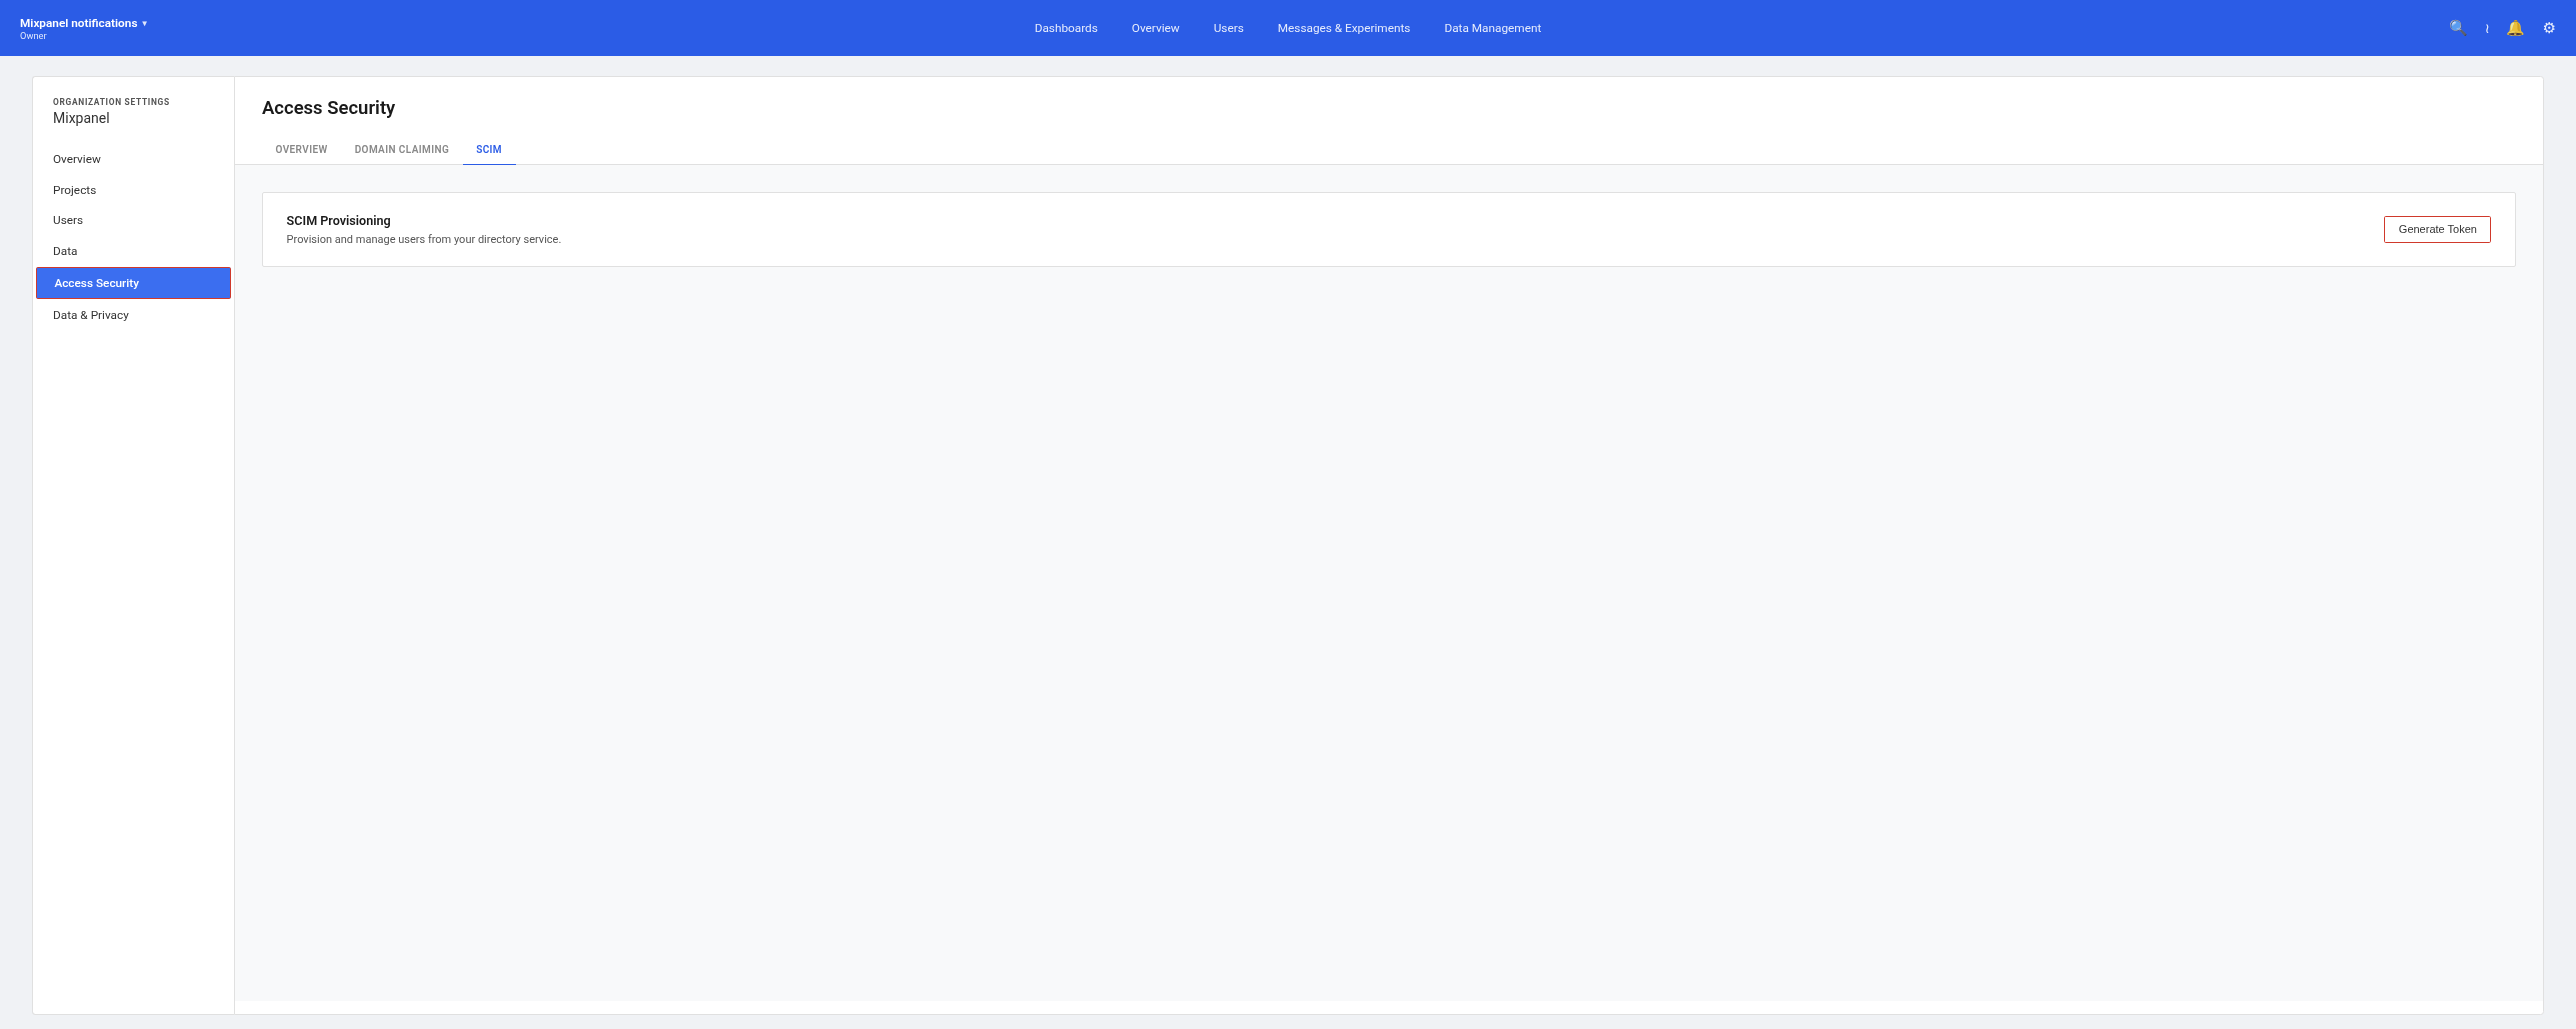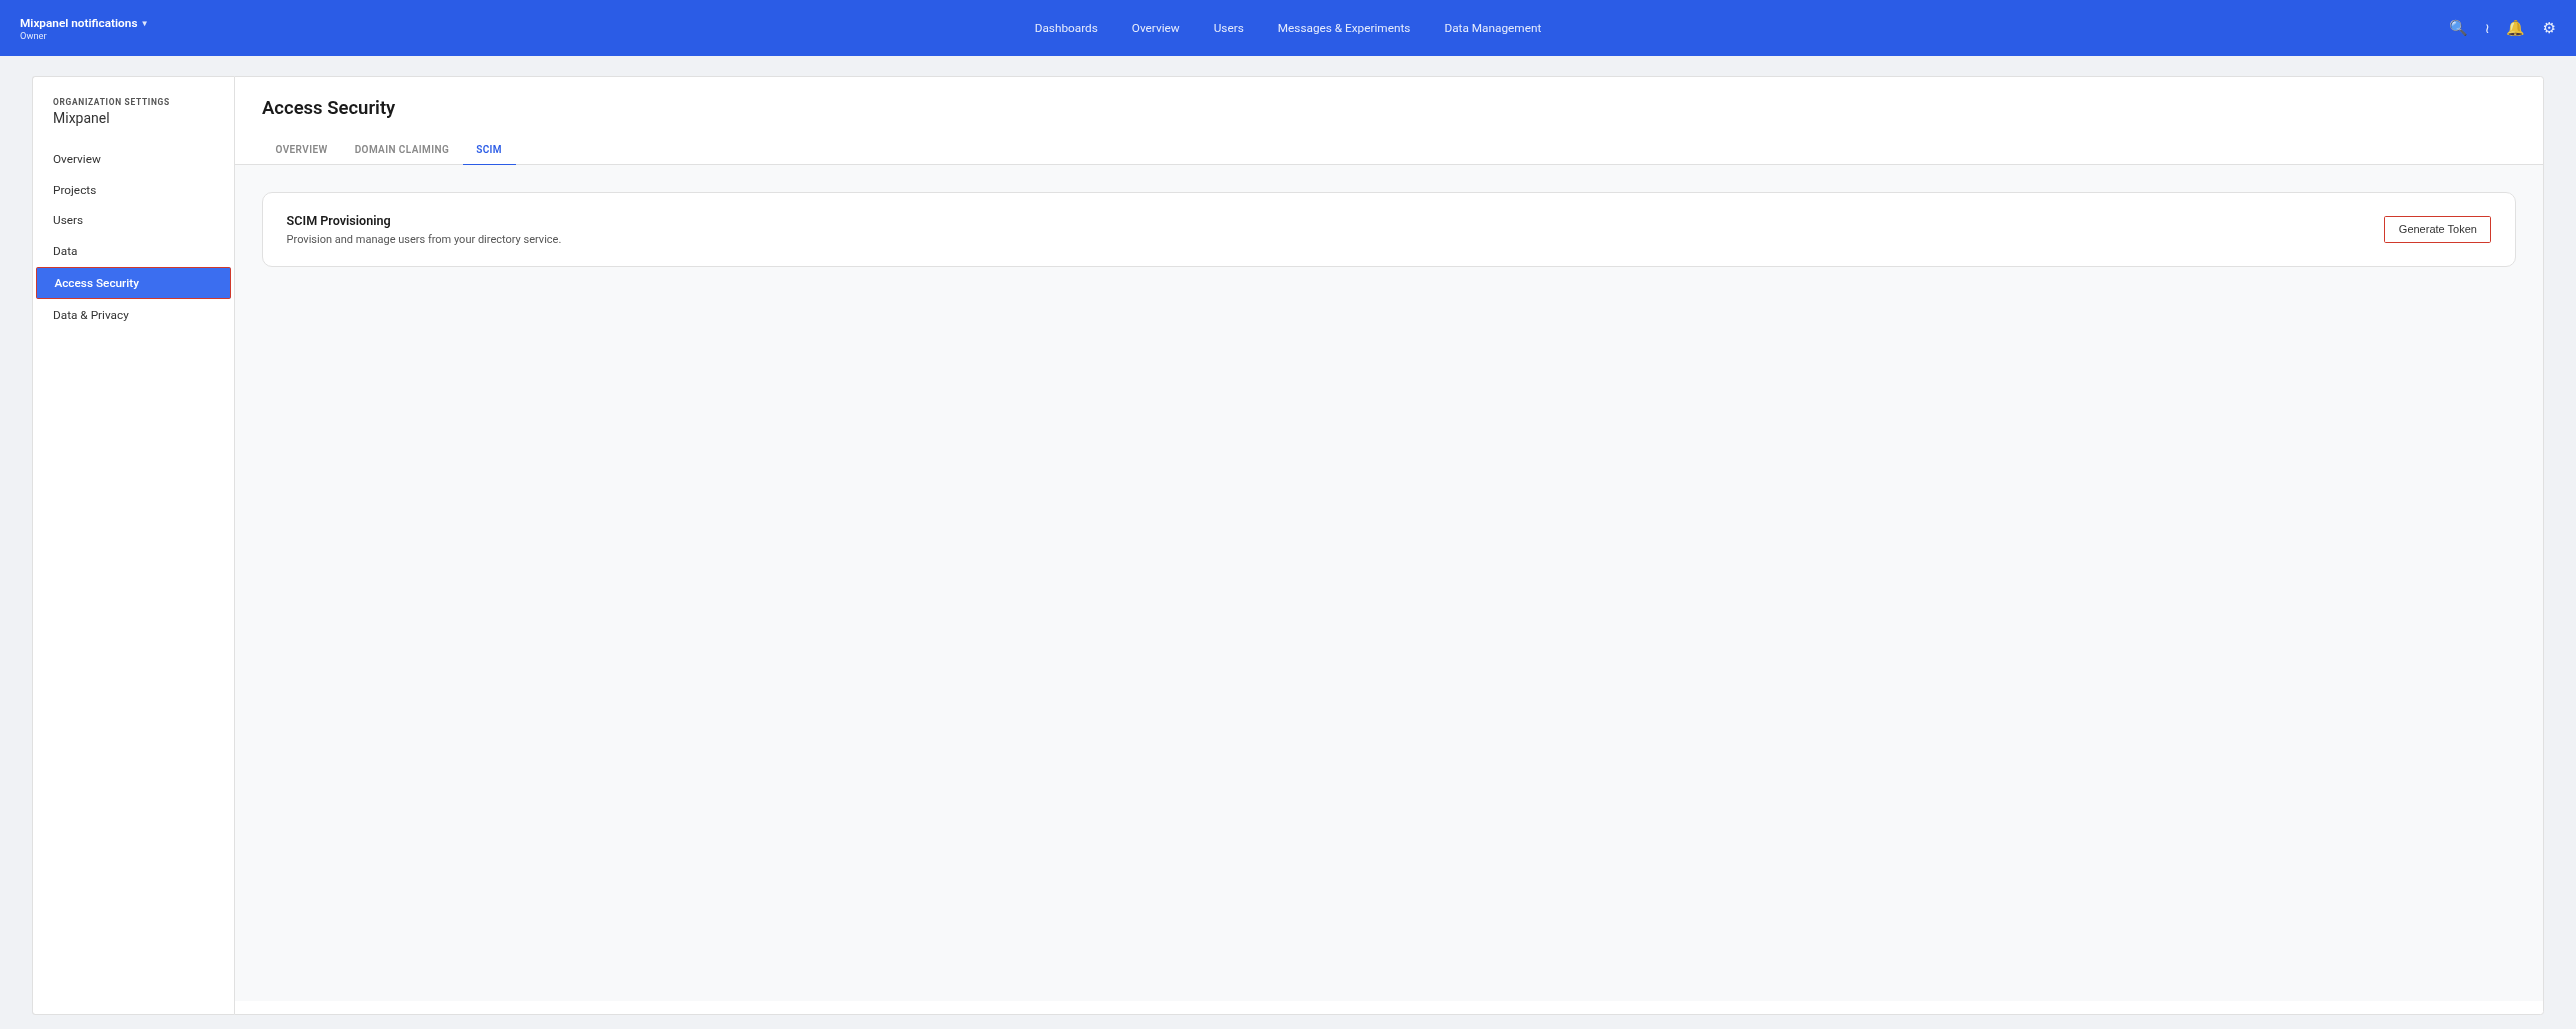--- a/index.html
+++ b/index.html
@@ -159,21 +159,21 @@
     .content-body {
       padding: 27px;
       background: #f8f9fa;
       min-height: calc(100% - 101px);
     }
 
     
     .scim-card {
       background: white;
       border: 0.8px solid #e0e0e0;
-      border-radius: 10px;
+      border-radius: 2px;
       padding: 20px 23.6px;
       display: flex;
       align-items: center;
       justify-content: space-between;
     }
     .scim-card-info {}
     .scim-card-title {
       font-size: 12.6px;
       font-weight: 600;
       color: #1a1a1a;

